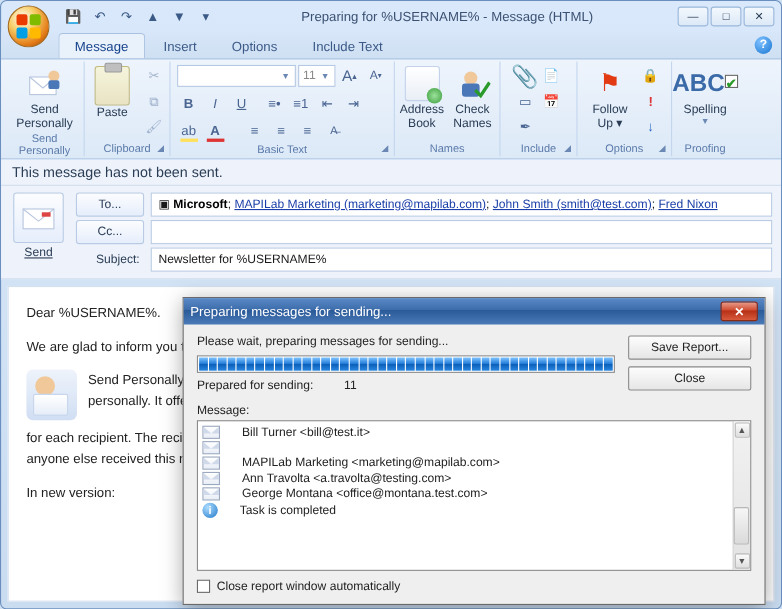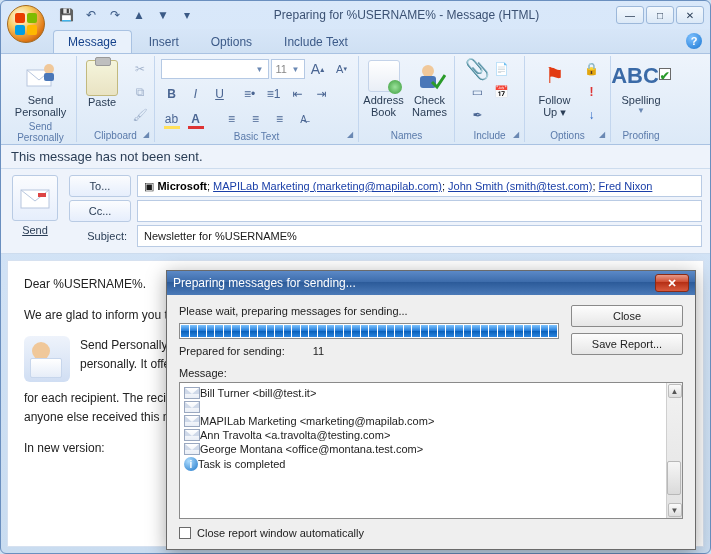--- a/index.html
+++ b/index.html
@@ -223,21 +223,21 @@
   }
   .report-sb{
     position:absolute;right:0;top:0;bottom:0;width:16px;
     background:linear-gradient(#f2f2f2,#e2e2e2);border-left:1px solid #cfcfcf;
     display:flex;flex-direction:column;align-items:center;
   }
   .sb-btn{width:14px;height:14px;margin:1px;background:linear-gradient(#fbfbfb,#dedede);border:1px solid #bcbcbc;border-radius:2px;font-size:8px;color:#555;display:flex;align-items:center;justify-content:center;}
   .sb-track{flex:1;}
   .sb-thumb{position:absolute;right:1px;width:14px;height:34px;background:linear-gradient(#f6f6f6,#dadada);border:1px solid #b8b8b8;border-radius:2px;top:70%;transform:translateY(-50%);}
 
-  .rline{display:flex;align-items:center;gap:0;font-size:11px;padding:1px 0;}
+  .rline{display:flex;align-items:center;gap:20px;font-size:11px;padding:1px 0;}
   .rline .mail-ico{
     width:16px;height:12px;border:1px solid #9aa8c0;background:linear-gradient(#fff,#e9eef6);position:relative;
   }
   .rline .mail-ico::after{content:"";position:absolute;left:0;right:0;top:0;border-top:6px solid transparent;border-left:7px solid #cfd9e9;border-right:7px solid #cfd9e9;}
   .rline.info .info-ico{
     width:14px;height:14px;border-radius:50%;
     background:radial-gradient(circle at 35% 30%,#aeddff,#1f77c9);
     color:#fff;font-size:10px;font-weight:bold;display:flex;align-items:center;justify-content:center;
   }
   .dlg-foot{display:flex;align-items:center;gap:6px;margin-top:8px;}
@@ -527,22 +527,22 @@
               <span></span>
               <span></span>
               <span></span>
             </div>
           <div class="prep">
             <span>Prepared for sending:</span>
             <span>11</span>
           </div>
         </div>
         <div class="dlg-btns">
+          <div class="wbtn">Save Report...</div>
           <div class="wbtn">Close</div>
-          <div class="wbtn">Save Report...</div>
         </div>
       </div>
       <div class="report-lbl">Message:</div>
       <div class="report">
         <div id="report-lines">
             <div class="rline">
               <span class="mail-ico"></span>
               <span>Bill Turner &lt;bill@test.it&gt;</span>
             </div>
             <div class="rline">

